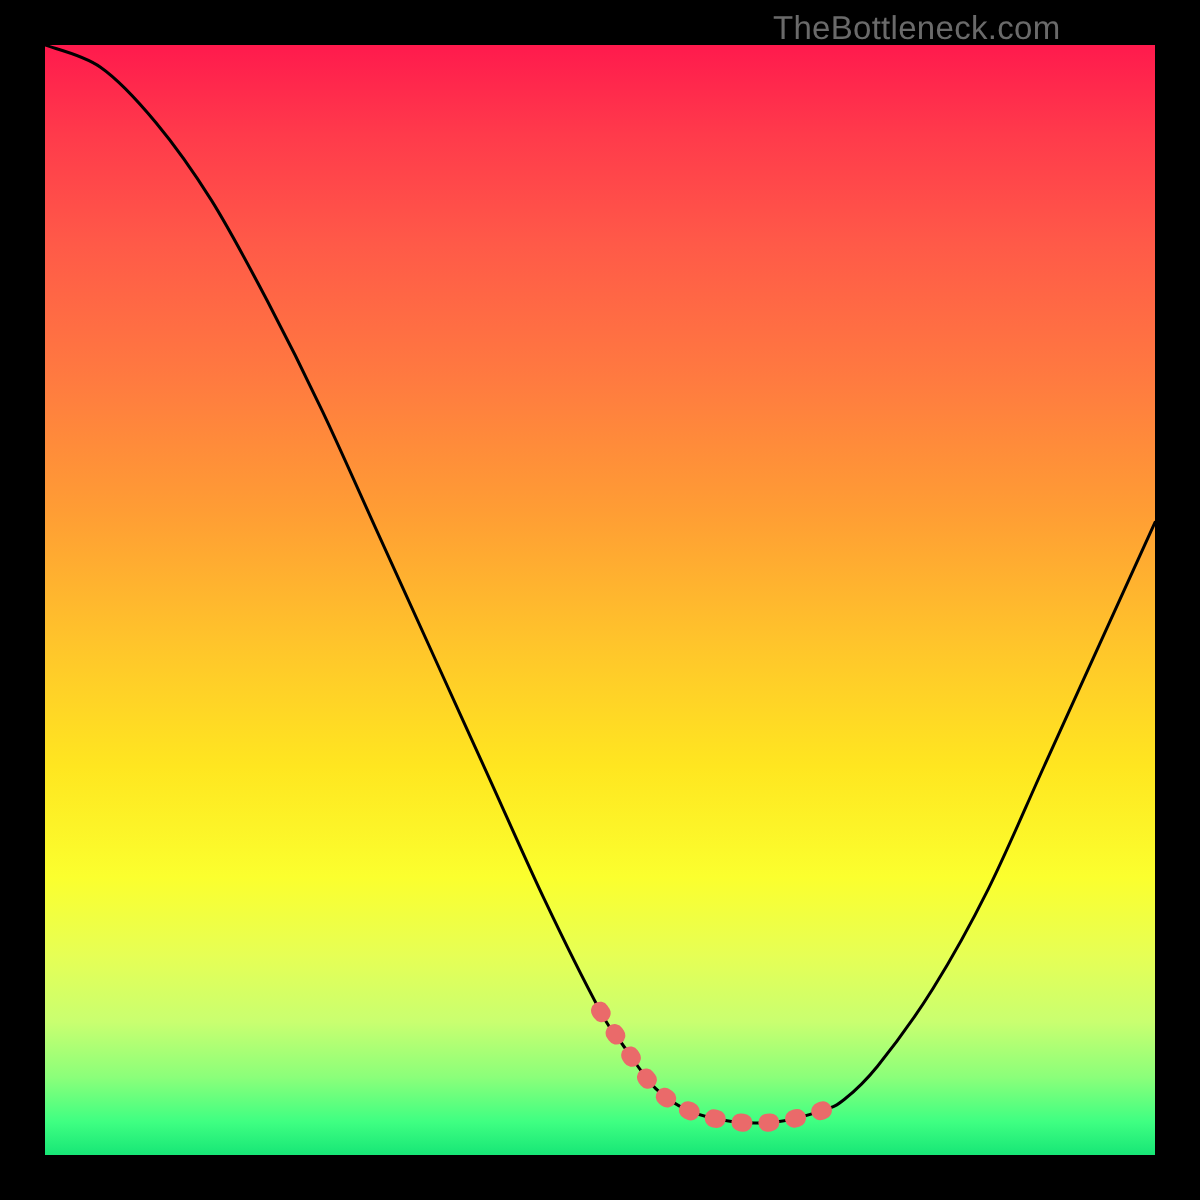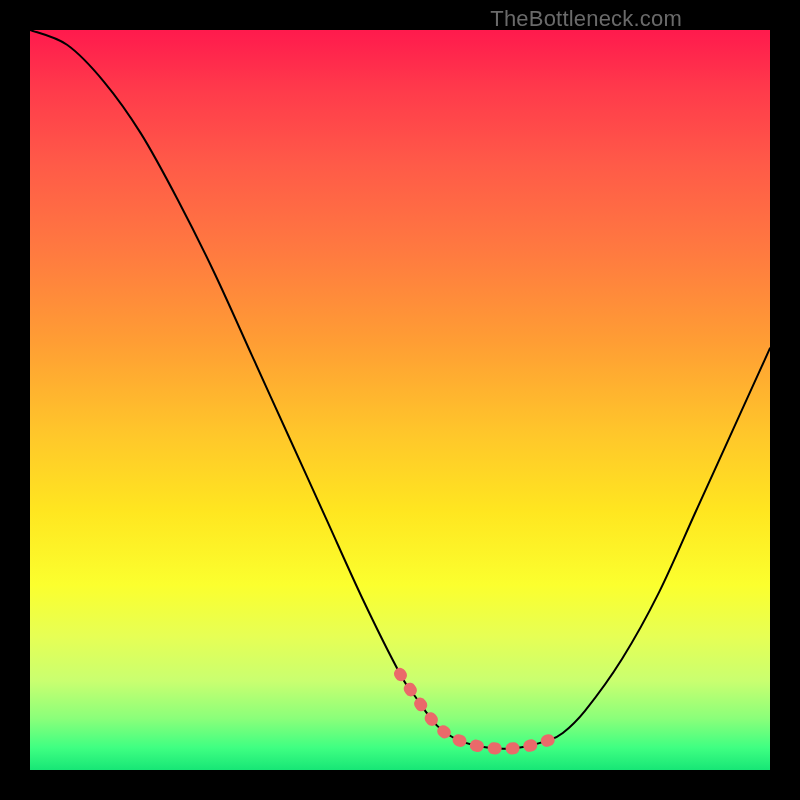--- a/index.html
+++ b/index.html
@@ -9,20 +9,21 @@
     width: 800px;
     height: 800px;
     overflow: hidden;
     font-family: Arial, Helvetica, sans-serif;
   }
   .frame {
     position: relative;
     width: 696px;
     height: 800px;
     background: #000;
+    padding-left: 25px;
   }
   .watermark {
     position: absolute;
     top: 6px;
     right: 14px;
     color: #6a6a6a;
     font-size: 22px;
     font-weight: 500;
     letter-spacing: 0.2px;
     z-index: 3;

